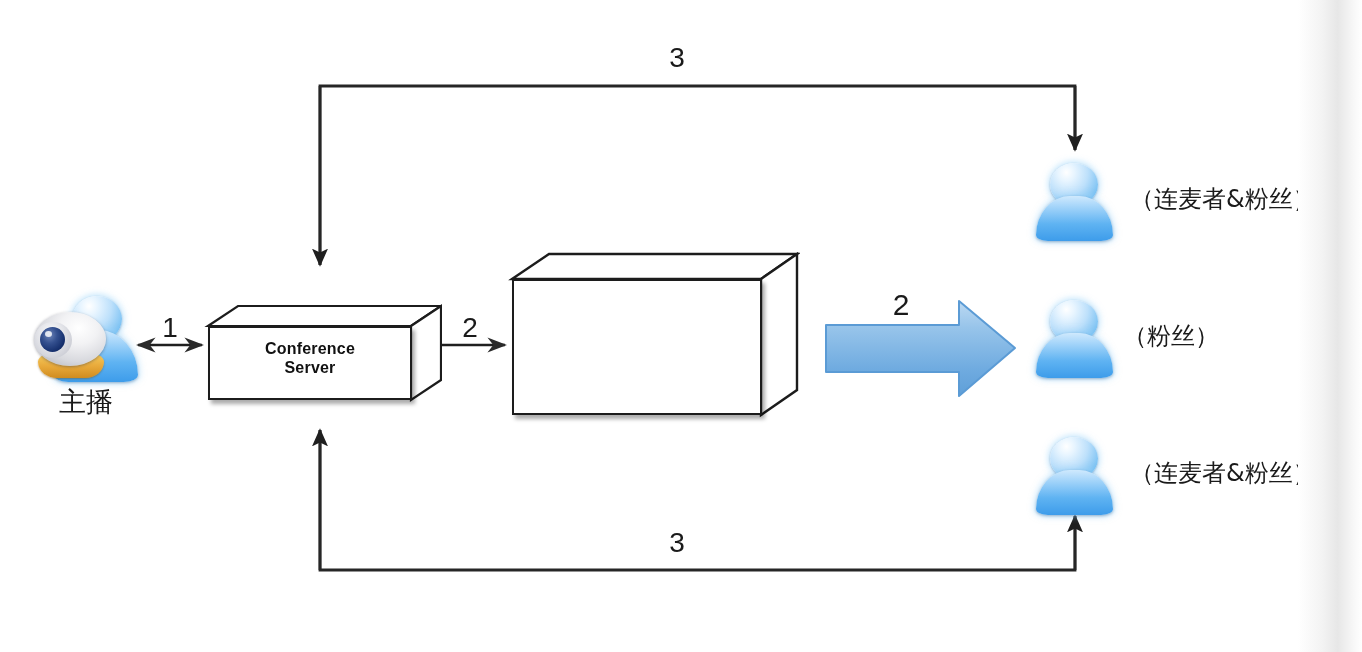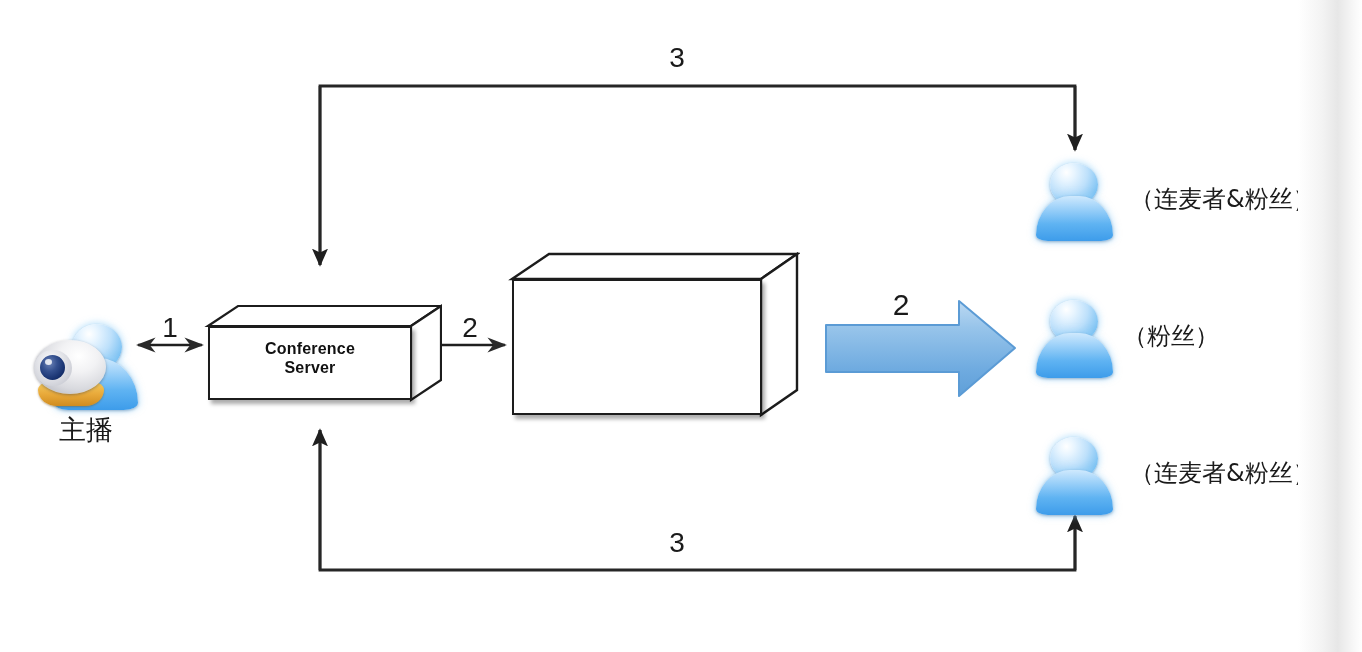--- a/index.html
+++ b/index.html
@@ -172,21 +172,21 @@
       <path d="M 320 430 L 320 570 L 1075 570 L 1075 516" fill="none" stroke="#262626" stroke-width="2.8" stroke-linejoin="miter"></path>
       <path d="M 320 570 L 320 430" fill="none" stroke="#262626" stroke-width="2.8" marker-end="url(#arrow-solid)"></path>
       <path d="M 1075 570 L 1075 516" fill="none" stroke="#262626" stroke-width="2.8" marker-end="url(#arrow-solid)"></path>
     </g>
 
     <g>
       <path d="M 826 325 L 959 325 L 959 301 L 1015 348 L 959 396 L 959 372 L 826 372 Z" fill="url(#blueArrowGrad)" stroke="#5b9bd5" stroke-width="2" stroke-linejoin="round"></path>
     </g>
   </svg>
 
-  <div class="person" style="left:26px; top:324px; width:120px; height:112px;text-decoration:underline;">
+  <div class="person" style="left:26px; top:296px; width:120px; height:112px;text-decoration:underline;">
     <div class="head" style="left:46px; top:0px; width:50px; height:46px;"></div>
     <div class="body" style="left:28px; top:34px; width:84px; height:52px;
                 border-radius: 44px 44px 16px 16px / 50px 50px 8px 8px;"></div>
     <div class="webcam-base" style="left:12px; top:56px; width:66px; height:26px;"></div>
     <div class="webcam-body" style="left:8px; top:16px; width:72px; height:54px;"></div>
     <div class="webcam-lens-ring" style="left:8px; top:26px; width:38px; height:36px;"></div>
     <div class="webcam-lens" style="left:14px; top:31px; width:25px; height:25px;"></div>
     <div class="webcam-glint" style="left:19px; top:35px; width:7px; height:6px;"></div>
     <div class="caption" style="left:8px; top:88px; width:104px; text-align:center;
                 font-size:27px; font-weight:500;

